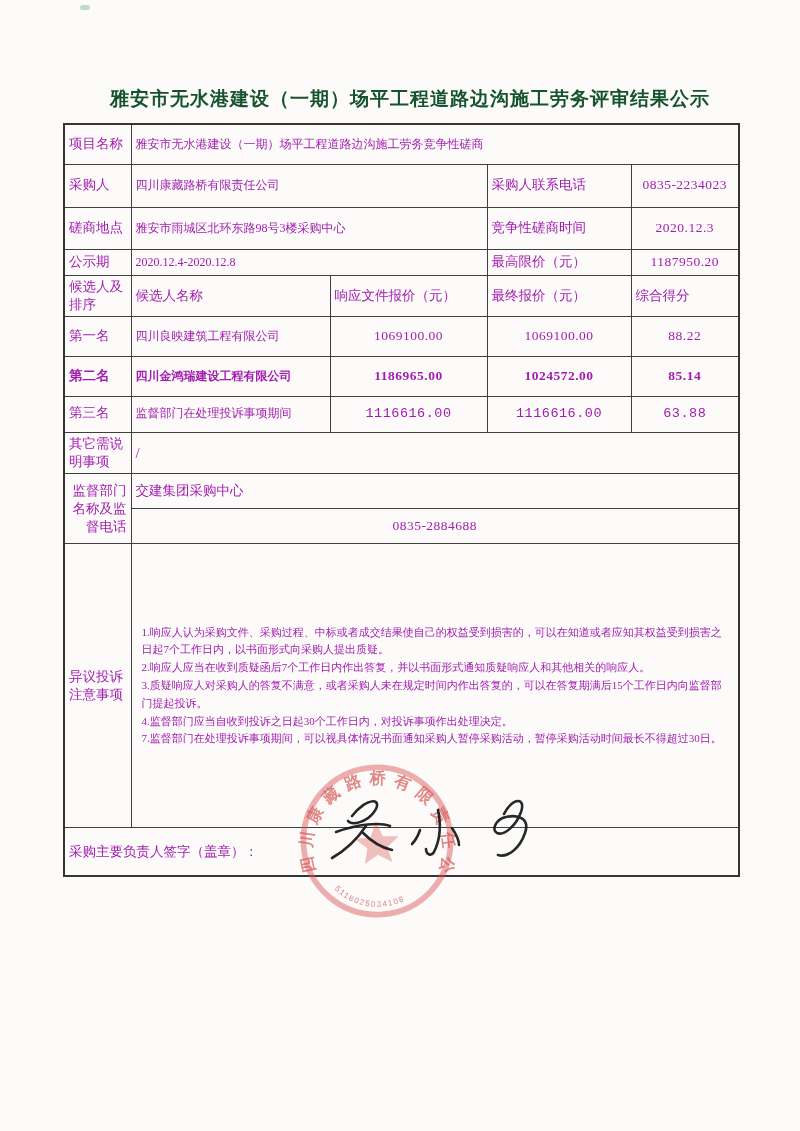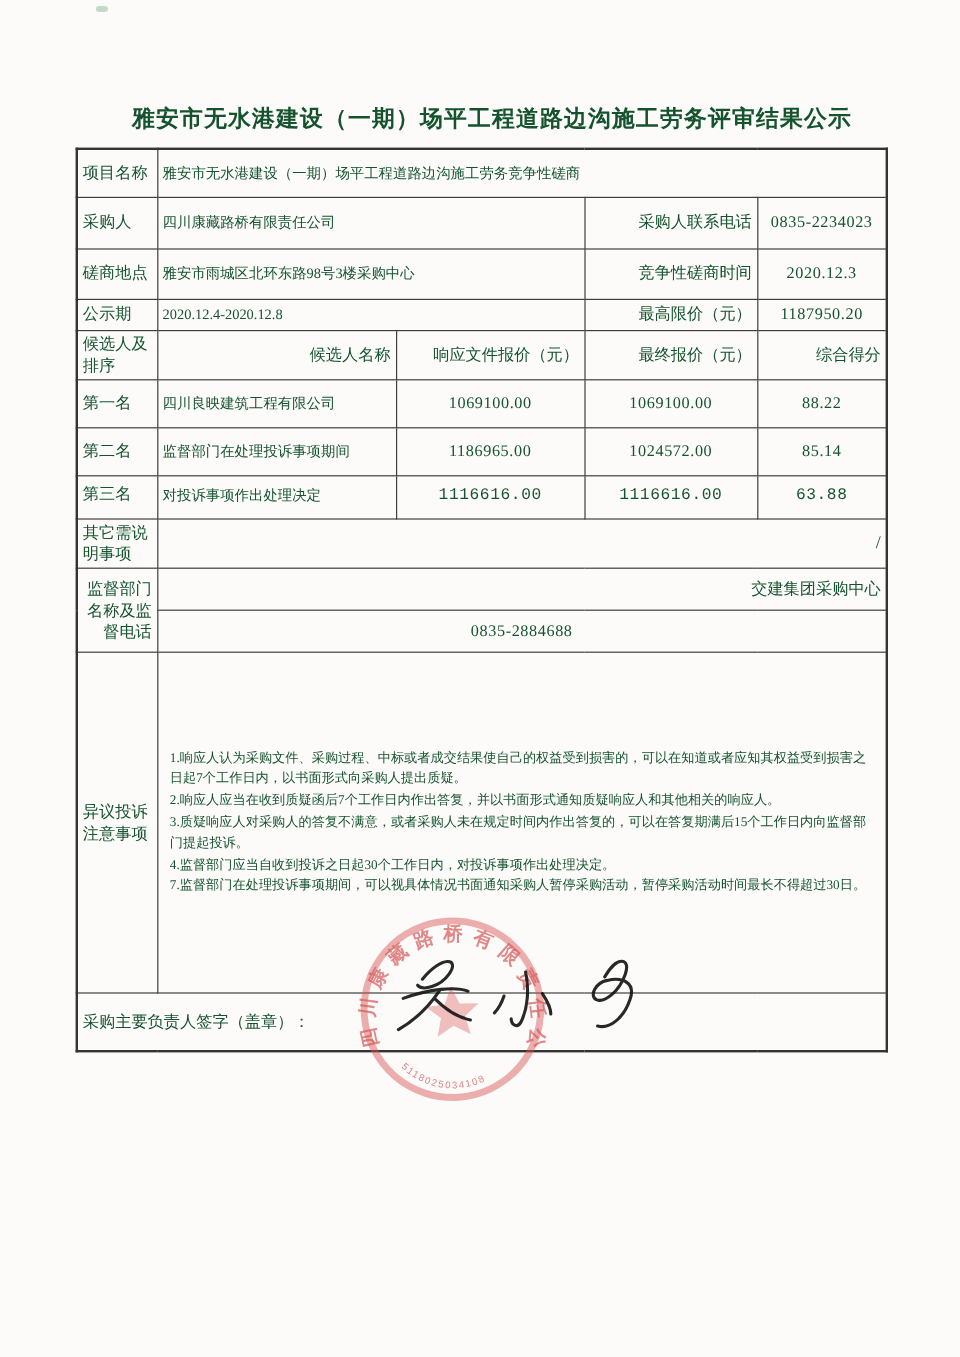--- a/index.html
+++ b/index.html
@@ -35,42 +35,42 @@
     color: #14532d;
     margin-left: 10px;
   }
   table.announce {
     position: absolute;
     left: 63px; top: 123px;
     width: 675px;
     border-collapse: collapse;
     table-layout: fixed;
     font-size: 13.5px;
-    color: #14532d;
+    color: #a21caf;
     padding-left: 35px;
   }
   table.announce td {
     border: 1px solid #3f3f3f;
     padding: 2px 4px;
     line-height: 1.35;
     vertical-align: middle;
     overflow: hidden;
   }
   table.announce { border: 2px solid #343434; }
   td.lbl { text-align: left; padding-left: 5px; }
   td.val { text-align: left; padding-left: 6px; font-size: 12px; }
-  td.ctr { text-align: right; }
+  td.ctr { text-align: left; }
   td.num { text-align: center; letter-spacing: 0.5px; }
   tr.r1  td { height: 40px; }
   tr.r2  td { height: 43px; }
   tr.r3  td { height: 42px; }
   tr.r4  td { height: 26px; }
   tr.r5  td { height: 38px; }
   tr.r6  td { height: 40px; }
-  tr.r7  td { height: 40px; }
+  tr.r7  td { height: 40px; font-weight: bold; }
   tr.r8  td { height: 36px; font-family: Liberation Mono, monospace; }
   tr.r9  td { height: 40px; }
   tr.r10 td { height: 35px; }
   tr.r11 td { height: 35px; }
   tr.r12 td { height: 284px; }
   tr.r13 td { height: 48px; margin-left: 33px; }
   .objection-cell { vertical-align: middle; }
   .objection-text {
     padding: 4px 6px 4px 6px;
     font-size: 11px;
@@ -145,28 +145,28 @@
       </tr>
       <tr class="r6">
         <td class="lbl">第一名</td>
         <td class="val">四川良映建筑工程有限公司</td>
         <td class="num">1069100.00</td>
         <td class="num">1069100.00</td>
         <td class="num">88.22</td>
       </tr>
       <tr class="r7">
         <td class="lbl">第二名</td>
-        <td class="val">监督部门在处理投诉事项期间</td>
+        <td class="val">四川金鸿瑞建设工程有限公司</td>
         <td class="num">1186965.00</td>
         <td class="num">1024572.00</td>
         <td class="num">85.14</td>
       </tr>
       <tr class="r8">
         <td class="lbl">第三名</td>
-        <td class="val">对投诉事项作出处理决定</td>
+        <td class="val">监督部门在处理投诉事项期间</td>
         <td class="num">1116616.00</td>
         <td class="num">1116616.00</td>
         <td class="num">63.88</td>
       </tr>
       <tr class="r9">
         <td class="lbl">其它需说明事项</td>
         <td class="ctr slash-cell" colspan="4">/</td>
       </tr>
       <tr class="r10">
         <td class="sup-lbl" rowspan="2">监督部门名称及监督电话</td>

